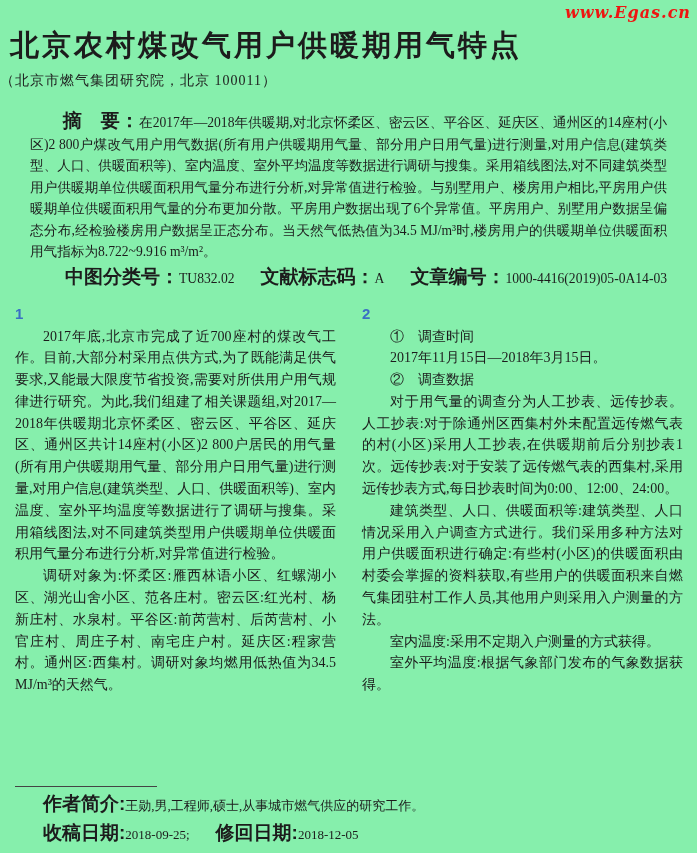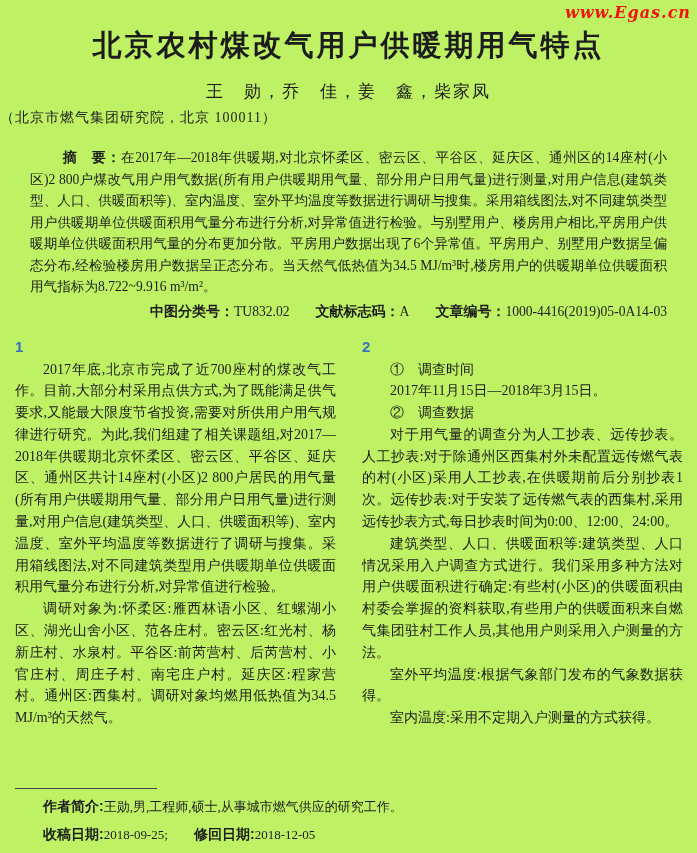--- a/index.html
+++ b/index.html
@@ -1,34 +1,34 @@
 <!DOCTYPE html>
 <html><head>
 <meta charset="utf-8">
 <style>
   html,body{margin:0;padding:0;background:#e9e9e9;}
   .page{
     position:relative;
     width:697px;height:853px;
     margin:0 auto;
-    background:#bef264;
+    background:#86efac;
     font-family:"Liberation Serif","DejaVu Serif",serif;
     color:#1c1c1c;
     overflow:hidden;
   }
   .watermark{
     position:absolute;top:3px;right:6px;
     color:#ee1511;
     font-family:"DejaVu Serif",serif;
     font-style:italic;font-weight:bold;
     font-size:16px;letter-spacing:1px;
   }
   .title{
     margin:26px 10px 0;
-    text-align:center;
+    text-align:left;
     font-size:29px;font-weight:700;
     letter-spacing:3px;
     font-family:"Liberation Serif","DejaVu Serif",serif;
   }
   .authors{
     margin-top:14px;text-align:center;
     font-size:17px;letter-spacing:2px;
   }
   .affiliation{
     margin-top:6px;text-align:left;
@@ -39,21 +39,21 @@
     font-size:13.6px;line-height:21.5px;
     text-align:justify;text-indent:2.4em;
   }
   .kwline{
     margin:2px 30px 0;
     font-size:13.6px;line-height:23px;
     text-indent:2em;
   }
   .blabel{
     font-family:"Liberation Sans","DejaVu Sans",sans-serif;
-    font-weight:bold;font-size:14px;
+    font-weight:bold;font-size:19px;
   }
   .clsline{
     margin:2px 30px 0;
     font-size:13.6px;line-height:23px;
     text-indent:2em;
     text-align:right;
   }
   .clsline .pair{margin-right:26px;}
   .clsline .pair:last-child{margin-right:0;}
   .columns{
@@ -88,21 +88,20 @@
 </style>
 </head>
 <body>
 
 <div class="page">
 
   <div class="watermark">www.Egas.cn</div>
 
   <h1 class="title">北京农村煤改气用户供暖期用气特点</h1>
 
-  <div class="authors">王　勋，乔　佳，姜　鑫，柴家凤</div>
 
   <div class="affiliation">（北京市燃气集团研究院，北京 100011）</div>
 
   <p class="abstract"><span class="blabel">摘　要：</span><span>在2017年—2018年供暖期,对北京怀柔区、密云区、平谷区、延庆区、通州区的14座村(小区)2 800户煤改气用户用气数据(所有用户供暖期用气量、部分用户日用气量)进行测量,对用户信息(建筑类型、人口、供暖面积等)、室内温度、室外平均温度等数据进行调研与搜集。采用箱线图法,对不同建筑类型用户供暖期单位供暖面积用气量分布进行分析,对异常值进行检验。与别墅用户、楼房用户相比,平房用户供暖期单位供暖面积用气量的分布更加分散。平房用户数据出现了6个异常值。平房用户、别墅用户数据呈偏态分布,经检验楼房用户数据呈正态分布。当天然气低热值为34.5 MJ/m³时,楼房用户的供暖期单位供暖面积用气指标为8.722~9.916 m³/m²。</span></p>
 
 
   <p class="clsline"><span class="pair"><span class="blabel">中图分类号：</span><span>TU832.02</span></span><span class="pair"><span class="blabel">文献标志码：</span><span>A</span></span><span class="pair"><span class="blabel">文章编号：</span><span>1000-4416(2019)05-0A14-03</span></span></p>
 
   <div class="columns">
 
@@ -112,22 +111,22 @@
       <p>调研对象为:怀柔区:雁西林语小区、红螺湖小区、湖光山舍小区、范各庄村。密云区:红光村、杨新庄村、水泉村。平谷区:前芮营村、后芮营村、小官庄村、周庄子村、南宅庄户村。延庆区:程家营村。通州区:西集村。调研对象均燃用低热值为34.5 MJ/m³的天然气。</p>
     </div>
 
     <div class="col">
       <div class="section-number">2</div>
       <p>①　调查时间</p>
       <p>2017年11月15日—2018年3月15日。</p>
       <p>②　调查数据</p>
       <p>对于用气量的调查分为人工抄表、远传抄表。人工抄表:对于除通州区西集村外未配置远传燃气表的村(小区)采用人工抄表,在供暖期前后分别抄表1次。远传抄表:对于安装了远传燃气表的西集村,采用远传抄表方式,每日抄表时间为0:00、12:00、24:00。</p>
       <p>建筑类型、人口、供暖面积等:建筑类型、人口情况采用入户调查方式进行。我们采用多种方法对用户供暖面积进行确定:有些村(小区)的供暖面积由村委会掌握的资料获取,有些用户的供暖面积来自燃气集团驻村工作人员,其他用户则采用入户测量的方法。</p>
+      <p>室内温度:采用不定期入户测量的方式获得。</p>
       <p>室外平均温度:根据气象部门发布的气象数据获得。</p>
-      <p>室内温度:采用不定期入户测量的方式获得。</p>
     </div>
 
   </div>
 
   <div class="footnote">
     <div class="rule"></div>
     <p><span class="blabel">作者简介:</span><span>王勋,男,工程师,硕士,从事城市燃气供应的研究工作。</span></p>
     <p><span class="blabel">收稿日期:</span><span>2018-09-25;</span><span class="gap"></span><span class="blabel">修回日期:</span><span>2018-12-05</span></p>
   </div>
 

